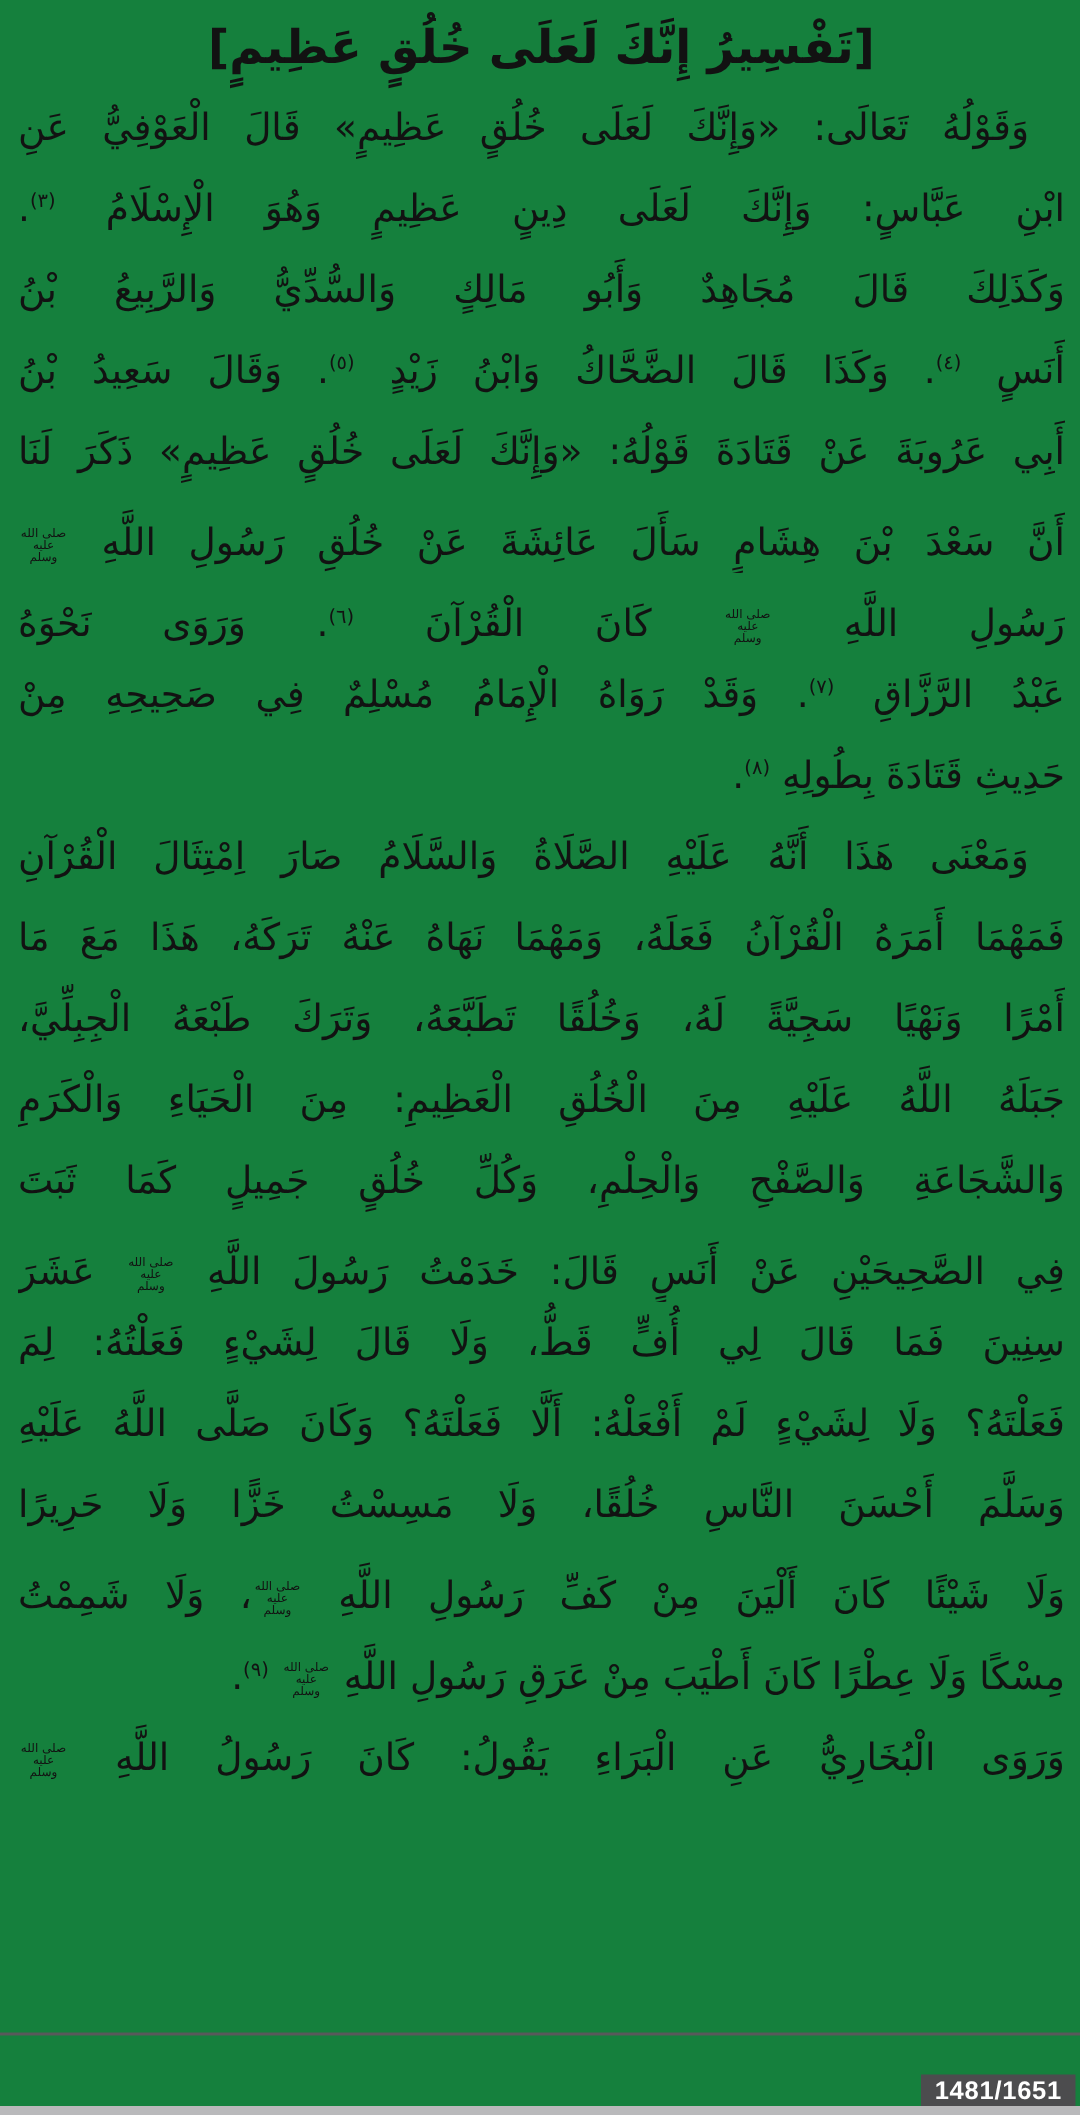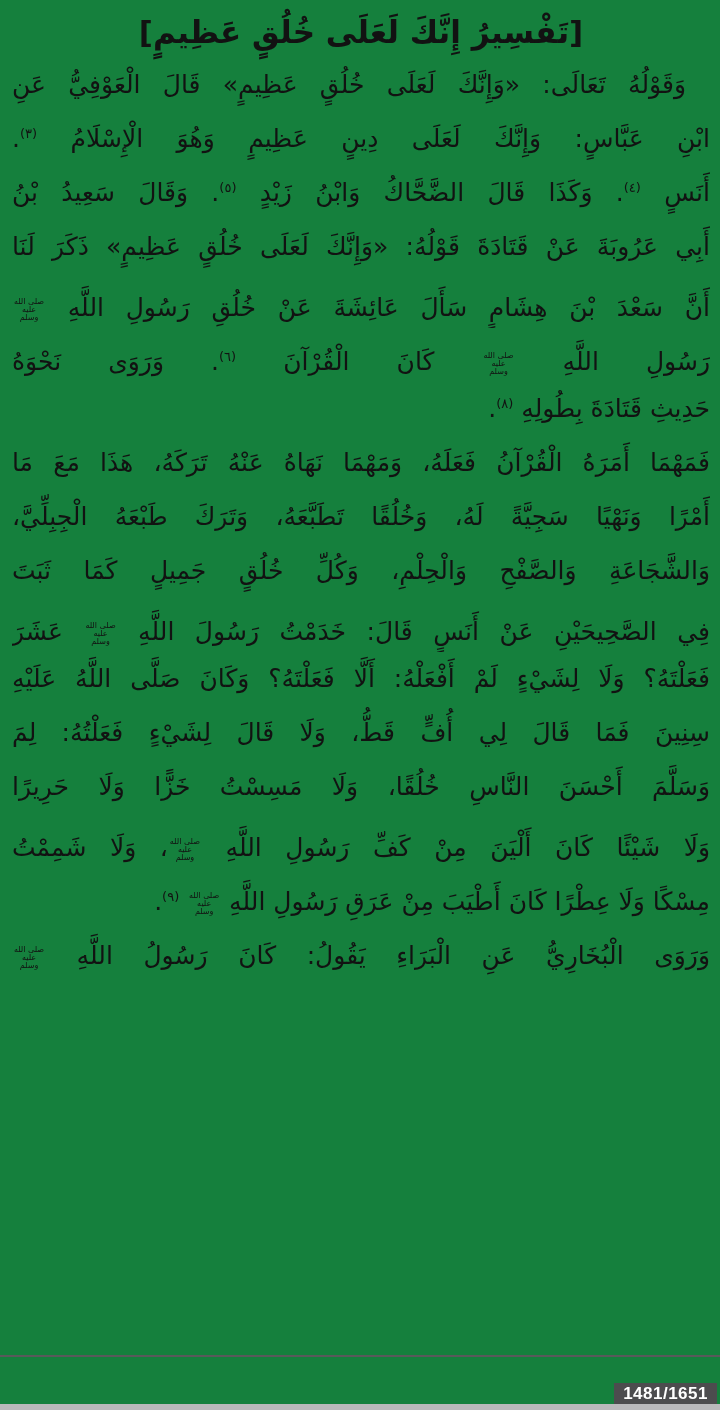--- a/index.html
+++ b/index.html
@@ -93,34 +93,38 @@
 
 <div class="page">
 
   <div class="content">
 
     <div class="title">[تَفْسِيرُ إِنَّكَ لَعَلَى خُلُقٍ عَظِيمٍ]</div>
 
     <div class="para">
       <div class="line ar indent">وَقَوْلُهُ تَعَالَى: «وَإِنَّكَ لَعَلَى خُلُقٍ عَظِيمٍ» قَالَ الْعَوْفِيُّ عَنِ</div>
       <div class="line ar">ابْنِ عَبَّاسٍ: وَإِنَّكَ لَعَلَى دِينٍ عَظِيمٍ وَهُوَ الْإِسْلَامُ <sup class="fn">(٣)</sup>.</div>
+      <div class="line ar">وَكَذَلِكَ قَالَ مُجَاهِدٌ وَأَبُو مَالِكٍ وَالسُّدِّيُّ وَالرَّبِيعُ بْنُ</div>
       <div class="line ar">أَنَسٍ <sup class="fn">(٤)</sup>. وَكَذَا قَالَ الضَّحَّاكُ وَابْنُ زَيْدٍ <sup class="fn">(٥)</sup>. وَقَالَ سَعِيدُ بْنُ</div>
       <div class="line ar">أَبِي عَرُوبَةَ عَنْ قَتَادَةَ قَوْلُهُ: «وَإِنَّكَ لَعَلَى خُلُقٍ عَظِيمٍ» ذَكَرَ لَنَا</div>
       <div class="line ar">أَنَّ سَعْدَ بْنَ هِشَامٍ سَأَلَ عَائِشَةَ عَنْ خُلُقِ رَسُولِ اللَّهِ <span class="saw">صلى الله<br>عليه<br>وسلم</span></div>
       <div class="line ar">رَسُولِ اللَّهِ <span class="saw">صلى الله<br>عليه<br>وسلم</span> كَانَ الْقُرْآنَ <sup class="fn">(٦)</sup>. وَرَوَى نَحْوَهُ</div>
+      <div class="line ar">عَبْدُ الرَّزَّاقِ <sup class="fn">(٧)</sup>. وَقَدْ رَوَاهُ الْإِمَامُ مُسْلِمٌ فِي صَحِيحِهِ مِنْ</div>
       <div class="line ar pend">حَدِيثِ قَتَادَةَ بِطُولِهِ <sup class="fn">(٨)</sup>.</div>
     </div>
 
     <div class="para">
+      <div class="line ar indent">وَمَعْنَى هَذَا أَنَّهُ عَلَيْهِ الصَّلَاةُ وَالسَّلَامُ صَارَ اِمْتِثَالَ الْقُرْآنِ</div>
       <div class="line ar">فَمَهْمَا أَمَرَهُ الْقُرْآنُ فَعَلَهُ، وَمَهْمَا نَهَاهُ عَنْهُ تَرَكَهُ، هَذَا مَعَ مَا</div>
       <div class="line ar">أَمْرًا وَنَهْيًا سَجِيَّةً لَهُ، وَخُلُقًا تَطَبَّعَهُ، وَتَرَكَ طَبْعَهُ الْجِبِلِّيَّ،</div>
+      <div class="line ar">جَبَلَهُ اللَّهُ عَلَيْهِ مِنَ الْخُلُقِ الْعَظِيمِ: مِنَ الْحَيَاءِ وَالْكَرَمِ</div>
       <div class="line ar">وَالشَّجَاعَةِ وَالصَّفْحِ وَالْحِلْمِ، وَكُلِّ خُلُقٍ جَمِيلٍ كَمَا ثَبَتَ</div>
       <div class="line ar">فِي الصَّحِيحَيْنِ عَنْ أَنَسٍ قَالَ: خَدَمْتُ رَسُولَ اللَّهِ <span class="saw">صلى الله<br>عليه<br>وسلم</span> عَشَرَ</div>
+      <div class="line ar">سِنِينَ فَمَا قَالَ لِي أُفٍّ قَطُّ، وَلَا قَالَ لِشَيْءٍ فَعَلْتُهُ: لِمَ</div>
       <div class="line ar">فَعَلْتَهُ؟ وَلَا لِشَيْءٍ لَمْ أَفْعَلْهُ: أَلَّا فَعَلْتَهُ؟ وَكَانَ صَلَّى اللَّهُ عَلَيْهِ</div>
-      <div class="line ar">سِنِينَ فَمَا قَالَ لِي أُفٍّ قَطُّ، وَلَا قَالَ لِشَيْءٍ فَعَلْتُهُ: لِمَ</div>
       <div class="line ar">وَسَلَّمَ أَحْسَنَ النَّاسِ خُلُقًا، وَلَا مَسِسْتُ خَزًّا وَلَا حَرِيرًا</div>
       <div class="line ar">وَلَا شَيْئًا كَانَ أَلْيَنَ مِنْ كَفِّ رَسُولِ اللَّهِ <span class="saw">صلى الله<br>عليه<br>وسلم</span>، وَلَا شَمِمْتُ</div>
       <div class="line ar pend">مِسْكًا وَلَا عِطْرًا كَانَ أَطْيَبَ مِنْ عَرَقِ رَسُولِ اللَّهِ <span class="saw">صلى الله<br>عليه<br>وسلم</span> <sup class="fn">(٩)</sup>.</div>
     </div>
 
     <div class="para">
       <div class="line ar">وَرَوَى الْبُخَارِيُّ عَنِ الْبَرَاءِ يَقُولُ: كَانَ رَسُولُ اللَّهِ <span class="saw">صلى الله<br>عليه<br>وسلم</span></div>
     </div>
 
   </div>

